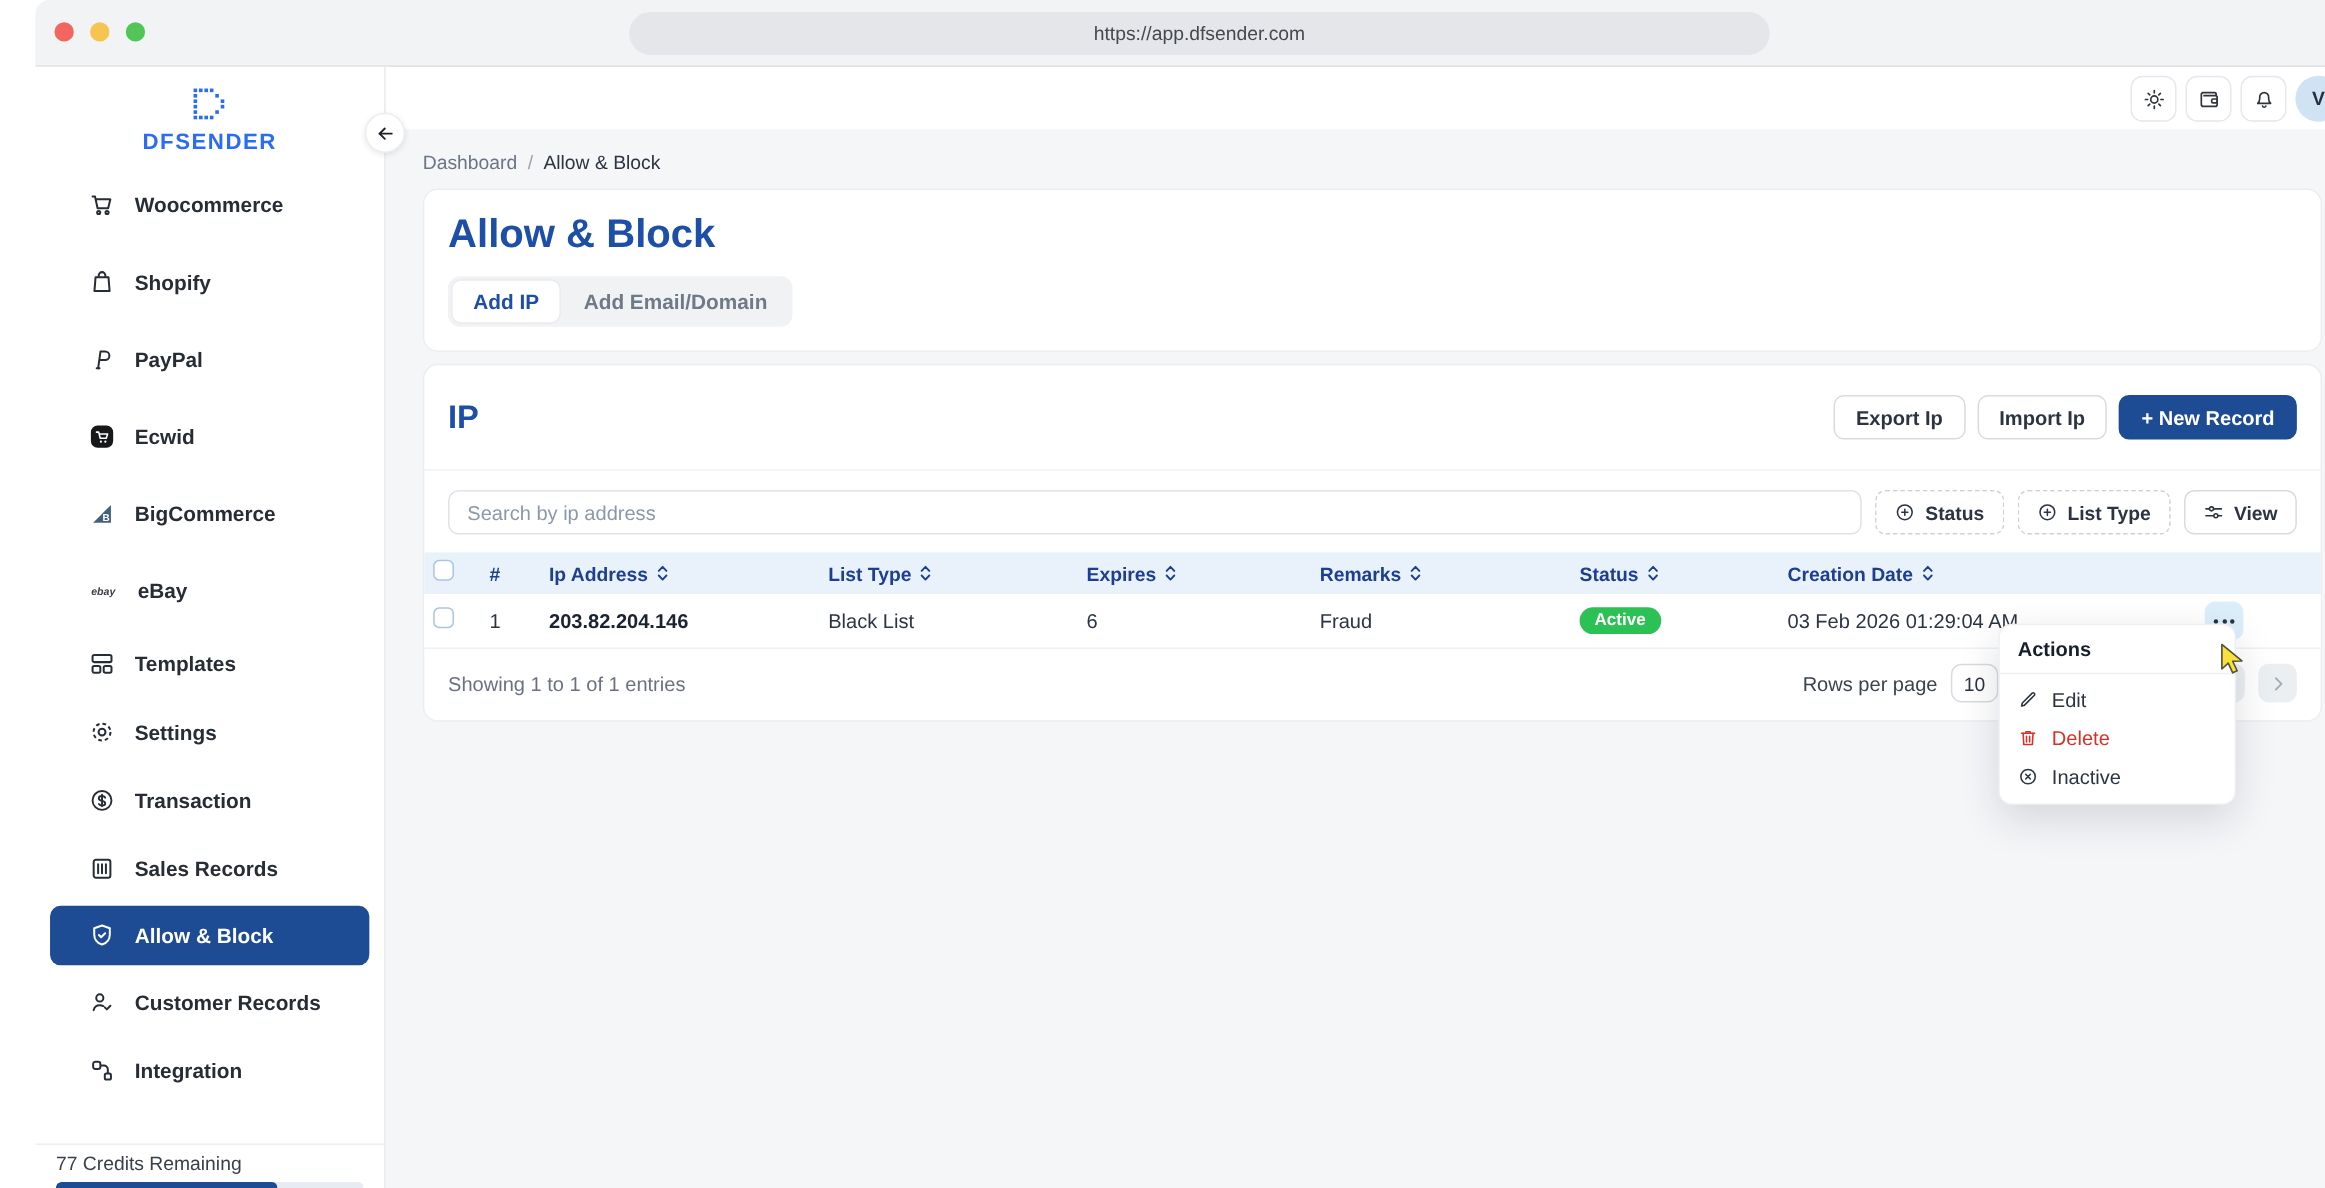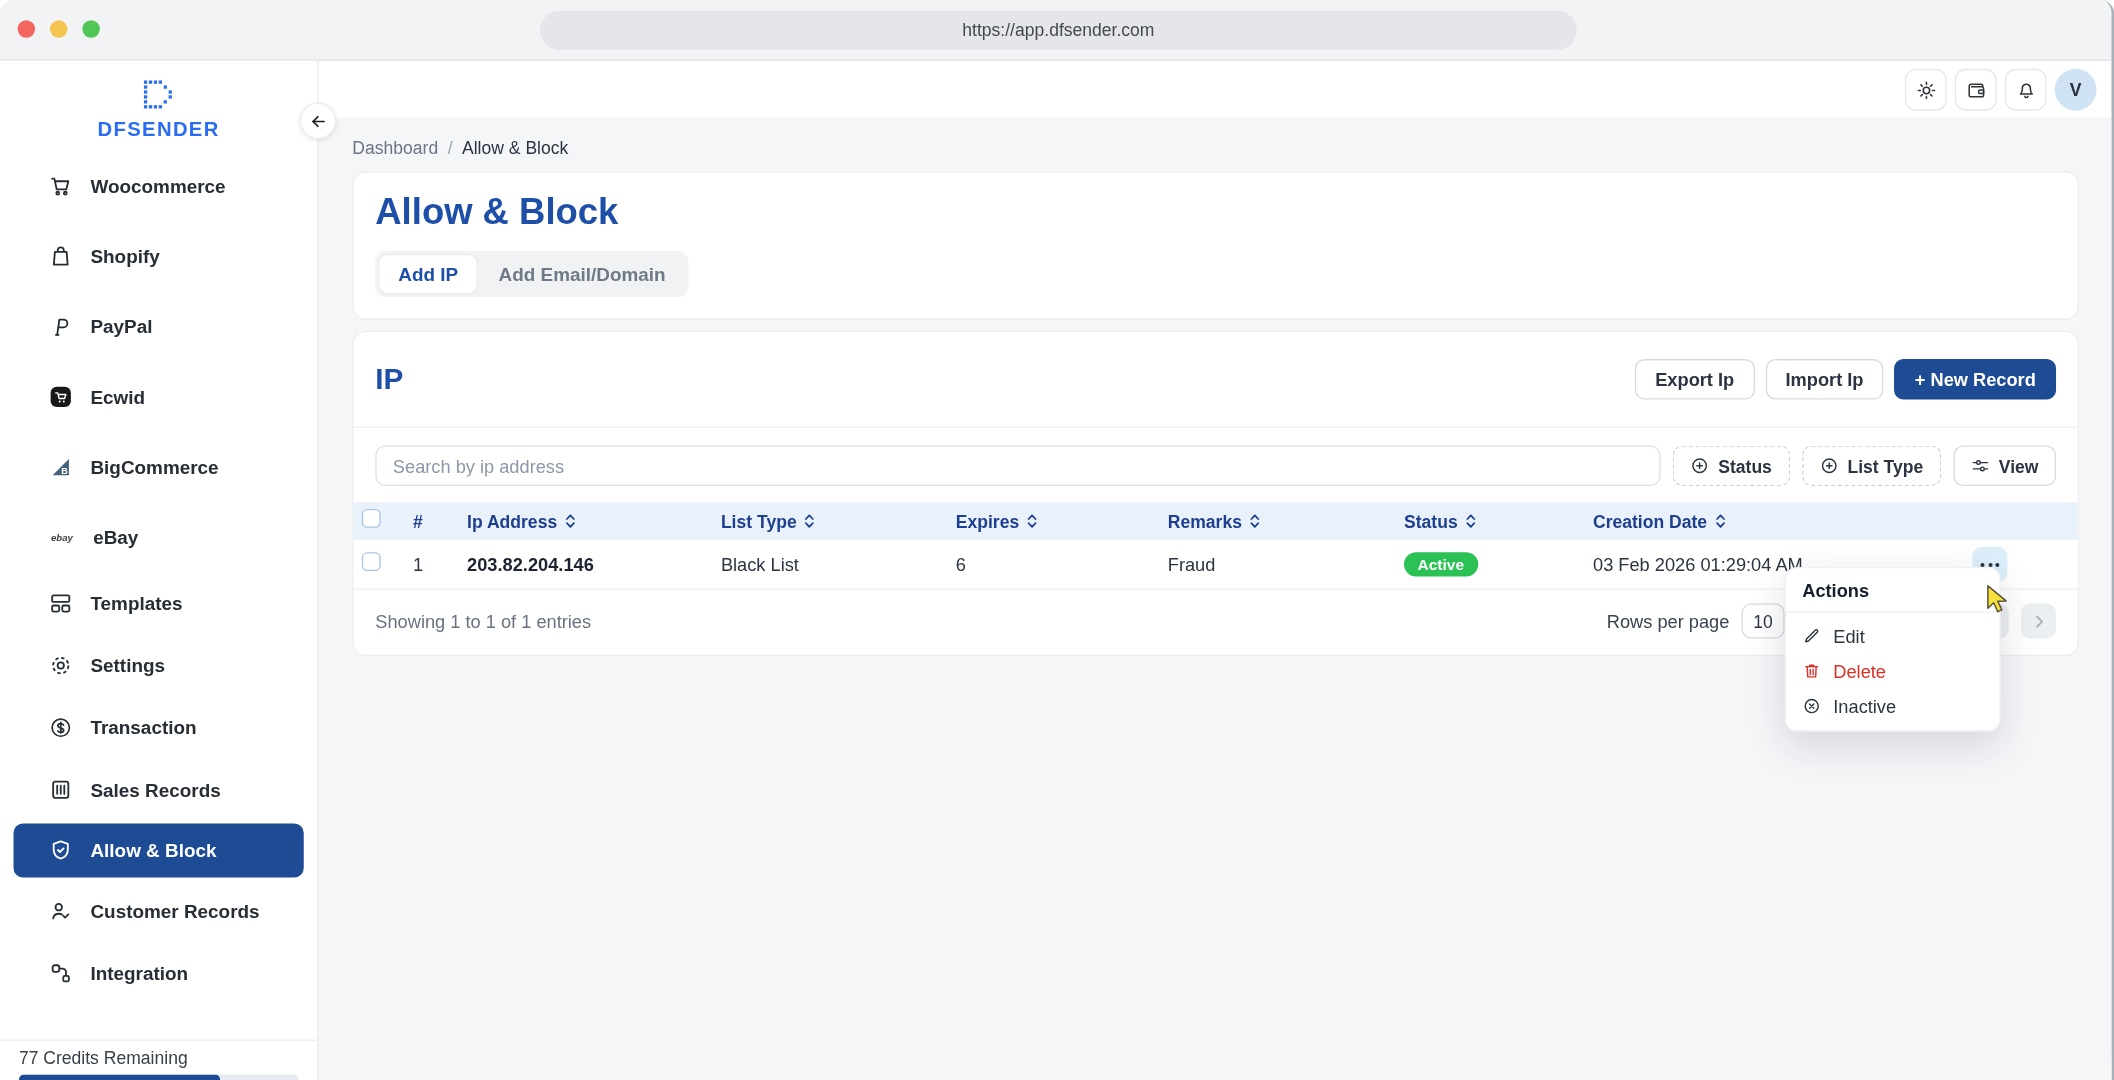--- a/index.html
+++ b/index.html
@@ -1,18 +1,18 @@
 <!DOCTYPE html>
 <html><head>
 <meta charset="utf-8">
 <style>
   * { margin:0; padding:0; box-sizing:border-box; }
   html,body { background:#ffffff; }
   body { font-family:"Liberation Sans","DejaVu Sans",sans-serif; }
-  .viewport { width:2114px; height:1080px; overflow:hidden; position:relative; background:#fff; }
+  .viewport { width:2114px; height:1080px; overflow:hidden; position:relative; background:#fff;padding-left:32px; }
   .window { width:1566px; height:800px; transform:scale(1.35); transform-origin:0 0;
             position:relative; background:#fff; border-right:2px solid #aab0b7;
             border-radius:10px 10px 0 0; overflow:hidden; }
 
   
   .chrome { height:45px; background:#f2f3f5; border-bottom:1px solid #dfe1e5; position:relative; }
   .lights { position:absolute; left:13px; top:15px; display:flex; gap:11px; }
   .light { width:13px; height:13px; border-radius:50%; }
   .light.red { background:#f2665e; } .light.yellow { background:#f5c451; } .light.green { background:#51c656; }
   .urlbar { position:absolute; left:400px; top:8px; width:768px; height:29px; background:#e4e6ea;

